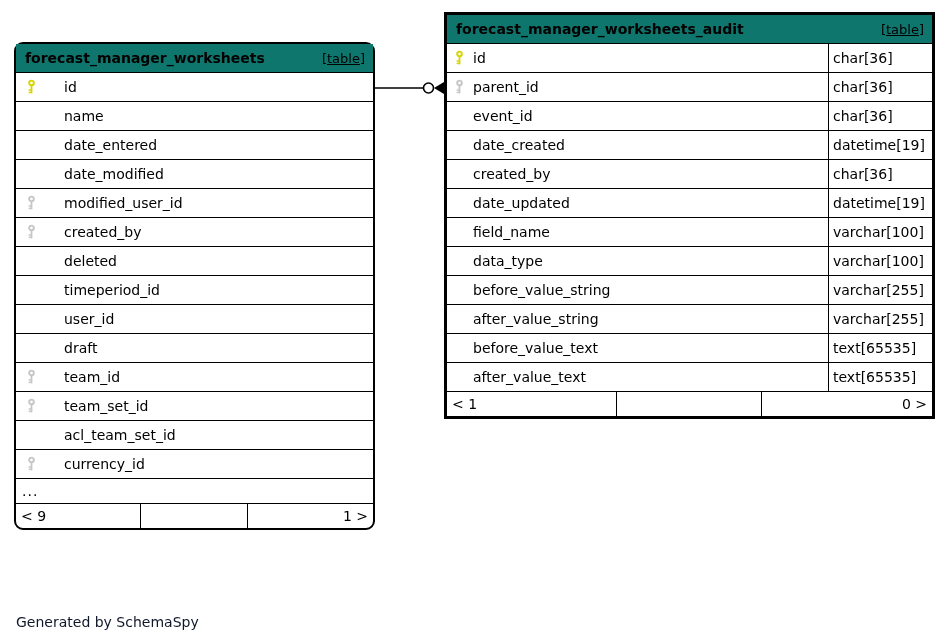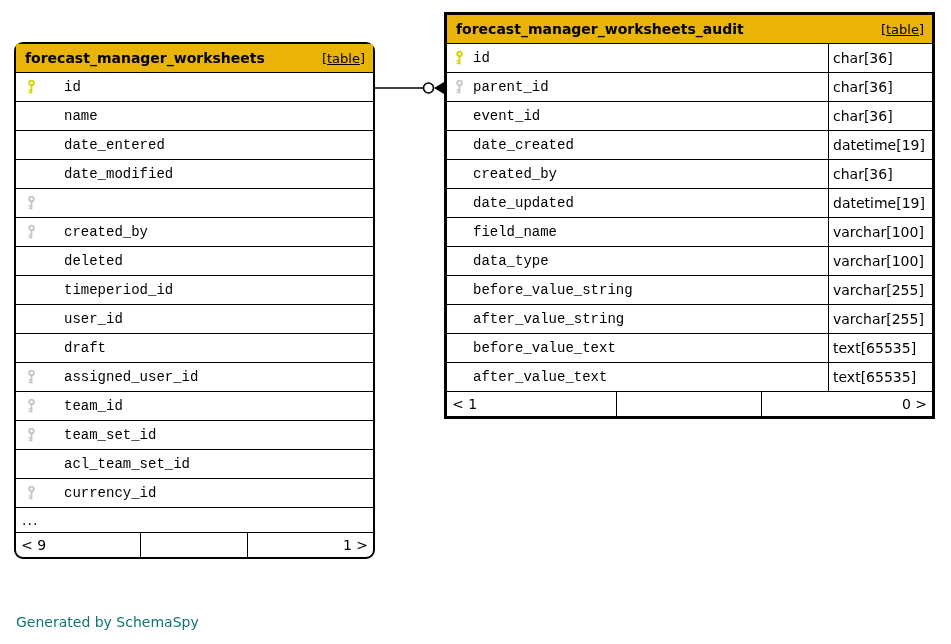--- a/index.html
+++ b/index.html
@@ -2,41 +2,41 @@
 <html><head>
 <meta charset="utf-8">
 <style>
   html,body{margin:0;padding:0;background:#ffffff;}
   .canvas{position:relative;width:951px;height:644px;background:#ffffff;overflow:hidden;
           font-family:"DejaVu Sans","Liberation Sans",sans-serif;color:#000;}
   .table-box{position:absolute;background:#fff;border:2px solid #000;box-sizing:border-box;}
   .t0{left:14px;top:42px;width:361px;border-radius:9px;}
   .t1{left:444px;top:12px;width:491px;border-width:3px;}
   .thead{display:flex;justify-content:space-between;align-items:center;height:28px;
-         background:#eab308;border-bottom:1px solid #000;padding:0 8px 0 9px;box-sizing:content-box;}
+         background:#0f766e;border-bottom:1px solid #000;padding:0 8px 0 9px;box-sizing:content-box;}
   .tname{font-weight:bold;font-size:14px;white-space:nowrap;}
   .tbadge{font-size:13px;white-space:nowrap;text-decoration:underline;}
   .trow{position:relative;display:flex;align-items:center;height:28px;border-bottom:1px solid #000;}
   .keyic{position:absolute;top:50%;transform:translateY(-50%);display:inline-flex;}
   .t0 .keyic{left:11px;}
   .t1 .keyic{left:8px;}
-  .cname{font-size:14px;white-space:nowrap;flex:1;font-family:Liberation Mono, monospace;}
+  .cname{font-size:14px;white-space:nowrap;flex:1;}
   .t0 .cname{padding-left:48px;}
   .t1 .cname{padding-left:26px;}
   .ctype{font-size:14px;white-space:nowrap;width:99px;align-self:stretch;display:flex;align-items:center;
          border-left:1px solid #000;padding-left:4px;flex:none;text-align:center;}
   .erow{height:24px;border-bottom:1px solid #000;display:flex;align-items:center;
         padding-left:6px;font-size:14px;letter-spacing:1px;}
   .tfoot{display:flex;height:24px;font-size:14px;}
   .tfoot .fc{display:flex;align-items:center;box-sizing:border-box;}
   .tfoot .fl{flex:0 0 35%;padding-left:5px;border-right:1px solid #000;}
   .tfoot .fm{flex:0 0 30%;border-right:1px solid #000;}
   .tfoot .fr{flex:1;justify-content:flex-end;padding-right:5px;}
   .connector{position:absolute;left:375px;top:76px;width:69px;height:24px;}
-  .note{position:absolute;left:16px;top:614px;font-size:14px;color:#0f766e;}
+  .note{position:absolute;left:16px;top:614px;font-size:14px;color:#0f172a;}
 </style>
 </head>
 <body>
 
 <div class="canvas">
 
   <div class="table-box t0">
       <div class="thead">
         <span class="tname">forecast_manager_worksheets</span>
         <span class="tbadge">[table]</span>
@@ -63,20 +63,21 @@
       </div>
       <div class="trow">
         <span class="keyic">
           <svg width="9" height="16" viewBox="0 0 12 20" xmlns="http://www.w3.org/2000/svg">
             <circle cx="6" cy="4.6" r="3.1" fill="none" stroke="#c6c6c6" stroke-width="2.6"></circle>
             <rect x="4.8" y="7.5" width="2.4" height="11" fill="#c6c6c6"></rect>
             <rect x="2.2" y="13" width="3" height="2" fill="#c6c6c6"></rect>
             <rect x="2.2" y="16.2" width="3" height="2" fill="#c6c6c6"></rect>
           </svg>
         </span>
+        <span class="cname">modified_user_id</span>
       </div>
       <div class="trow">
         <span class="keyic">
           <svg width="9" height="16" viewBox="0 0 12 20" xmlns="http://www.w3.org/2000/svg">
             <circle cx="6" cy="4.6" r="3.1" fill="none" stroke="#c6c6c6" stroke-width="2.6"></circle>
             <rect x="4.8" y="7.5" width="2.4" height="11" fill="#c6c6c6"></rect>
             <rect x="2.2" y="13" width="3" height="2" fill="#c6c6c6"></rect>
             <rect x="2.2" y="16.2" width="3" height="2" fill="#c6c6c6"></rect>
           </svg>
         </span>
@@ -86,31 +87,20 @@
         <span class="cname">deleted</span>
       </div>
       <div class="trow">
         <span class="cname">timeperiod_id</span>
       </div>
       <div class="trow">
         <span class="cname">user_id</span>
       </div>
       <div class="trow">
         <span class="cname">draft</span>
-      </div>
-      <div class="trow">
-        <span class="keyic">
-          <svg width="9" height="16" viewBox="0 0 12 20" xmlns="http://www.w3.org/2000/svg">
-            <circle cx="6" cy="4.6" r="3.1" fill="none" stroke="#c6c6c6" stroke-width="2.6"></circle>
-            <rect x="4.8" y="7.5" width="2.4" height="11" fill="#c6c6c6"></rect>
-            <rect x="2.2" y="13" width="3" height="2" fill="#c6c6c6"></rect>
-            <rect x="2.2" y="16.2" width="3" height="2" fill="#c6c6c6"></rect>
-          </svg>
-        </span>
-        <span class="cname">assigned_user_id</span>
       </div>
       <div class="trow">
         <span class="keyic">
           <svg width="9" height="16" viewBox="0 0 12 20" xmlns="http://www.w3.org/2000/svg">
             <circle cx="6" cy="4.6" r="3.1" fill="none" stroke="#c6c6c6" stroke-width="2.6"></circle>
             <rect x="4.8" y="7.5" width="2.4" height="11" fill="#c6c6c6"></rect>
             <rect x="2.2" y="13" width="3" height="2" fill="#c6c6c6"></rect>
             <rect x="2.2" y="16.2" width="3" height="2" fill="#c6c6c6"></rect>
           </svg>
         </span>

